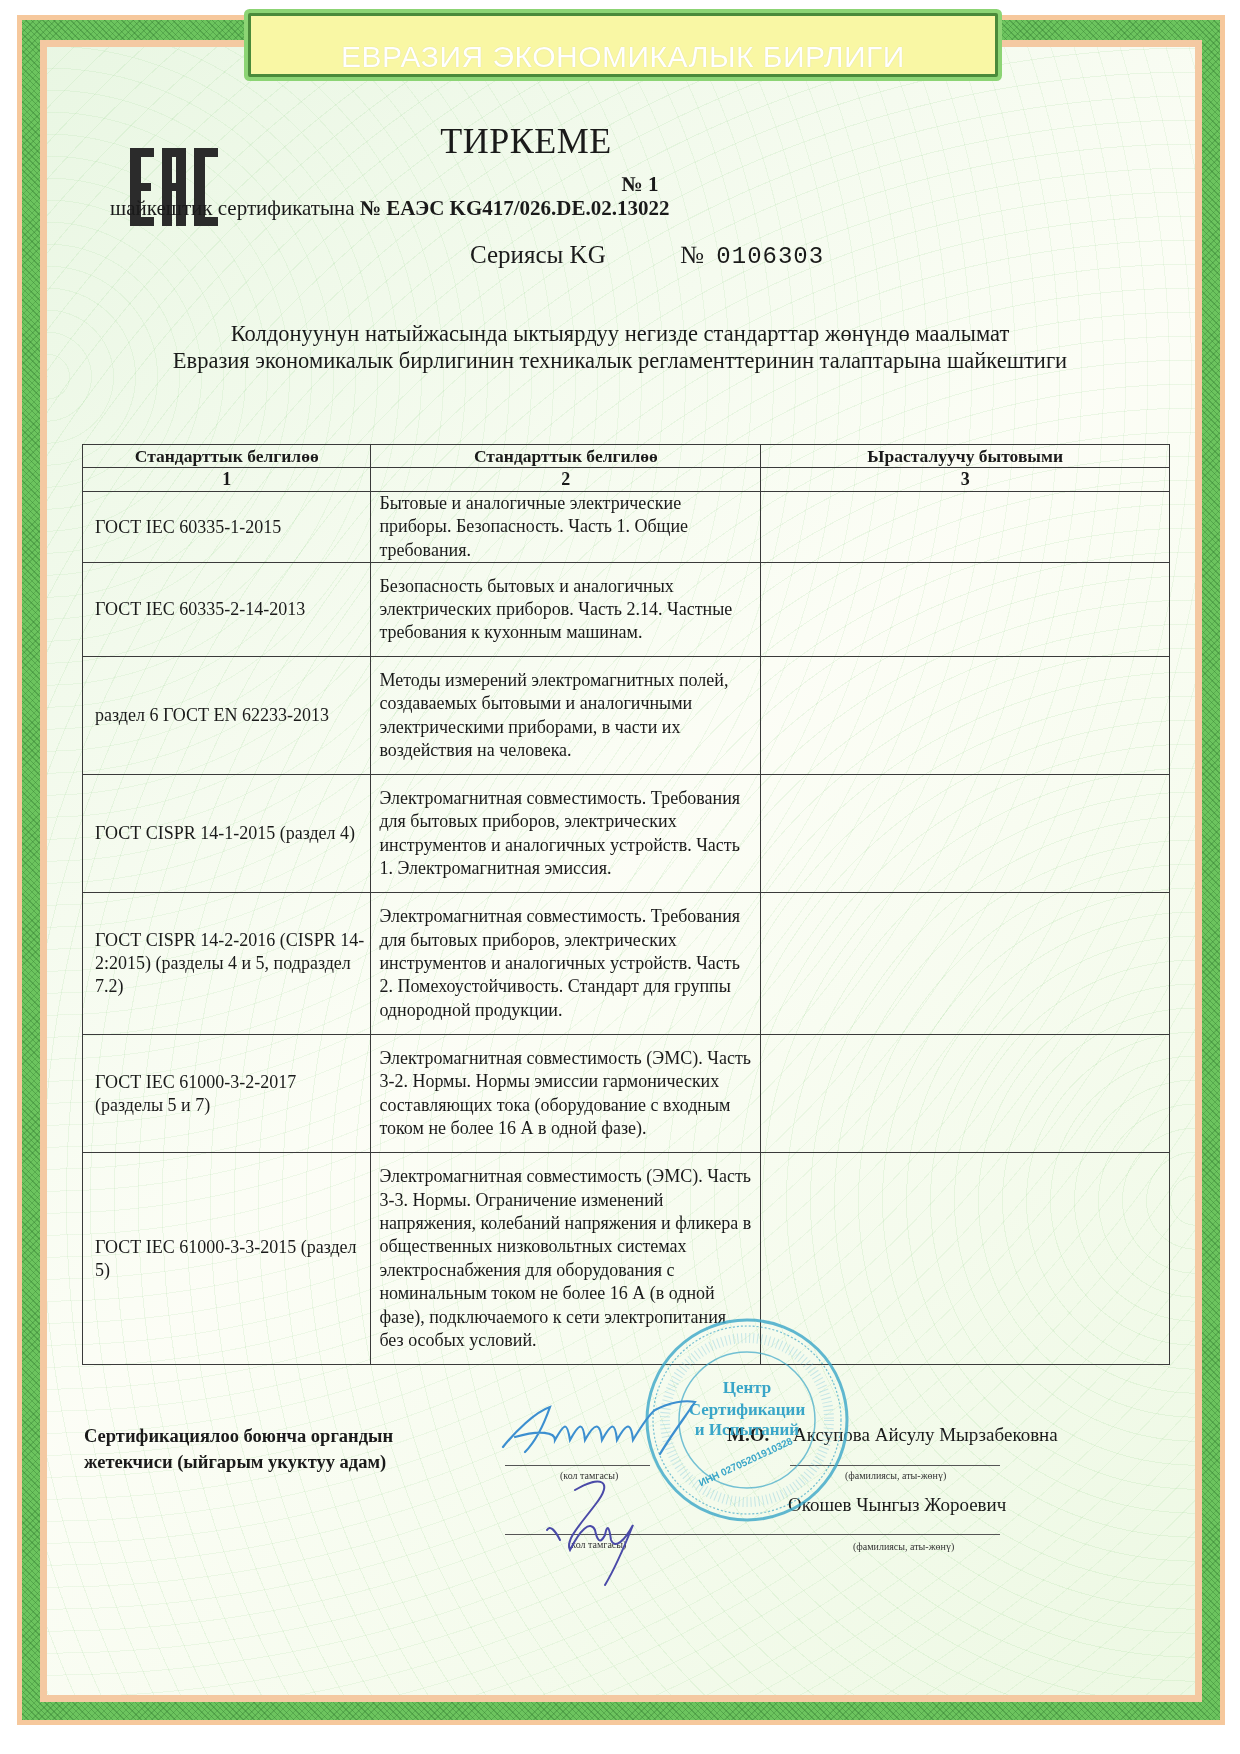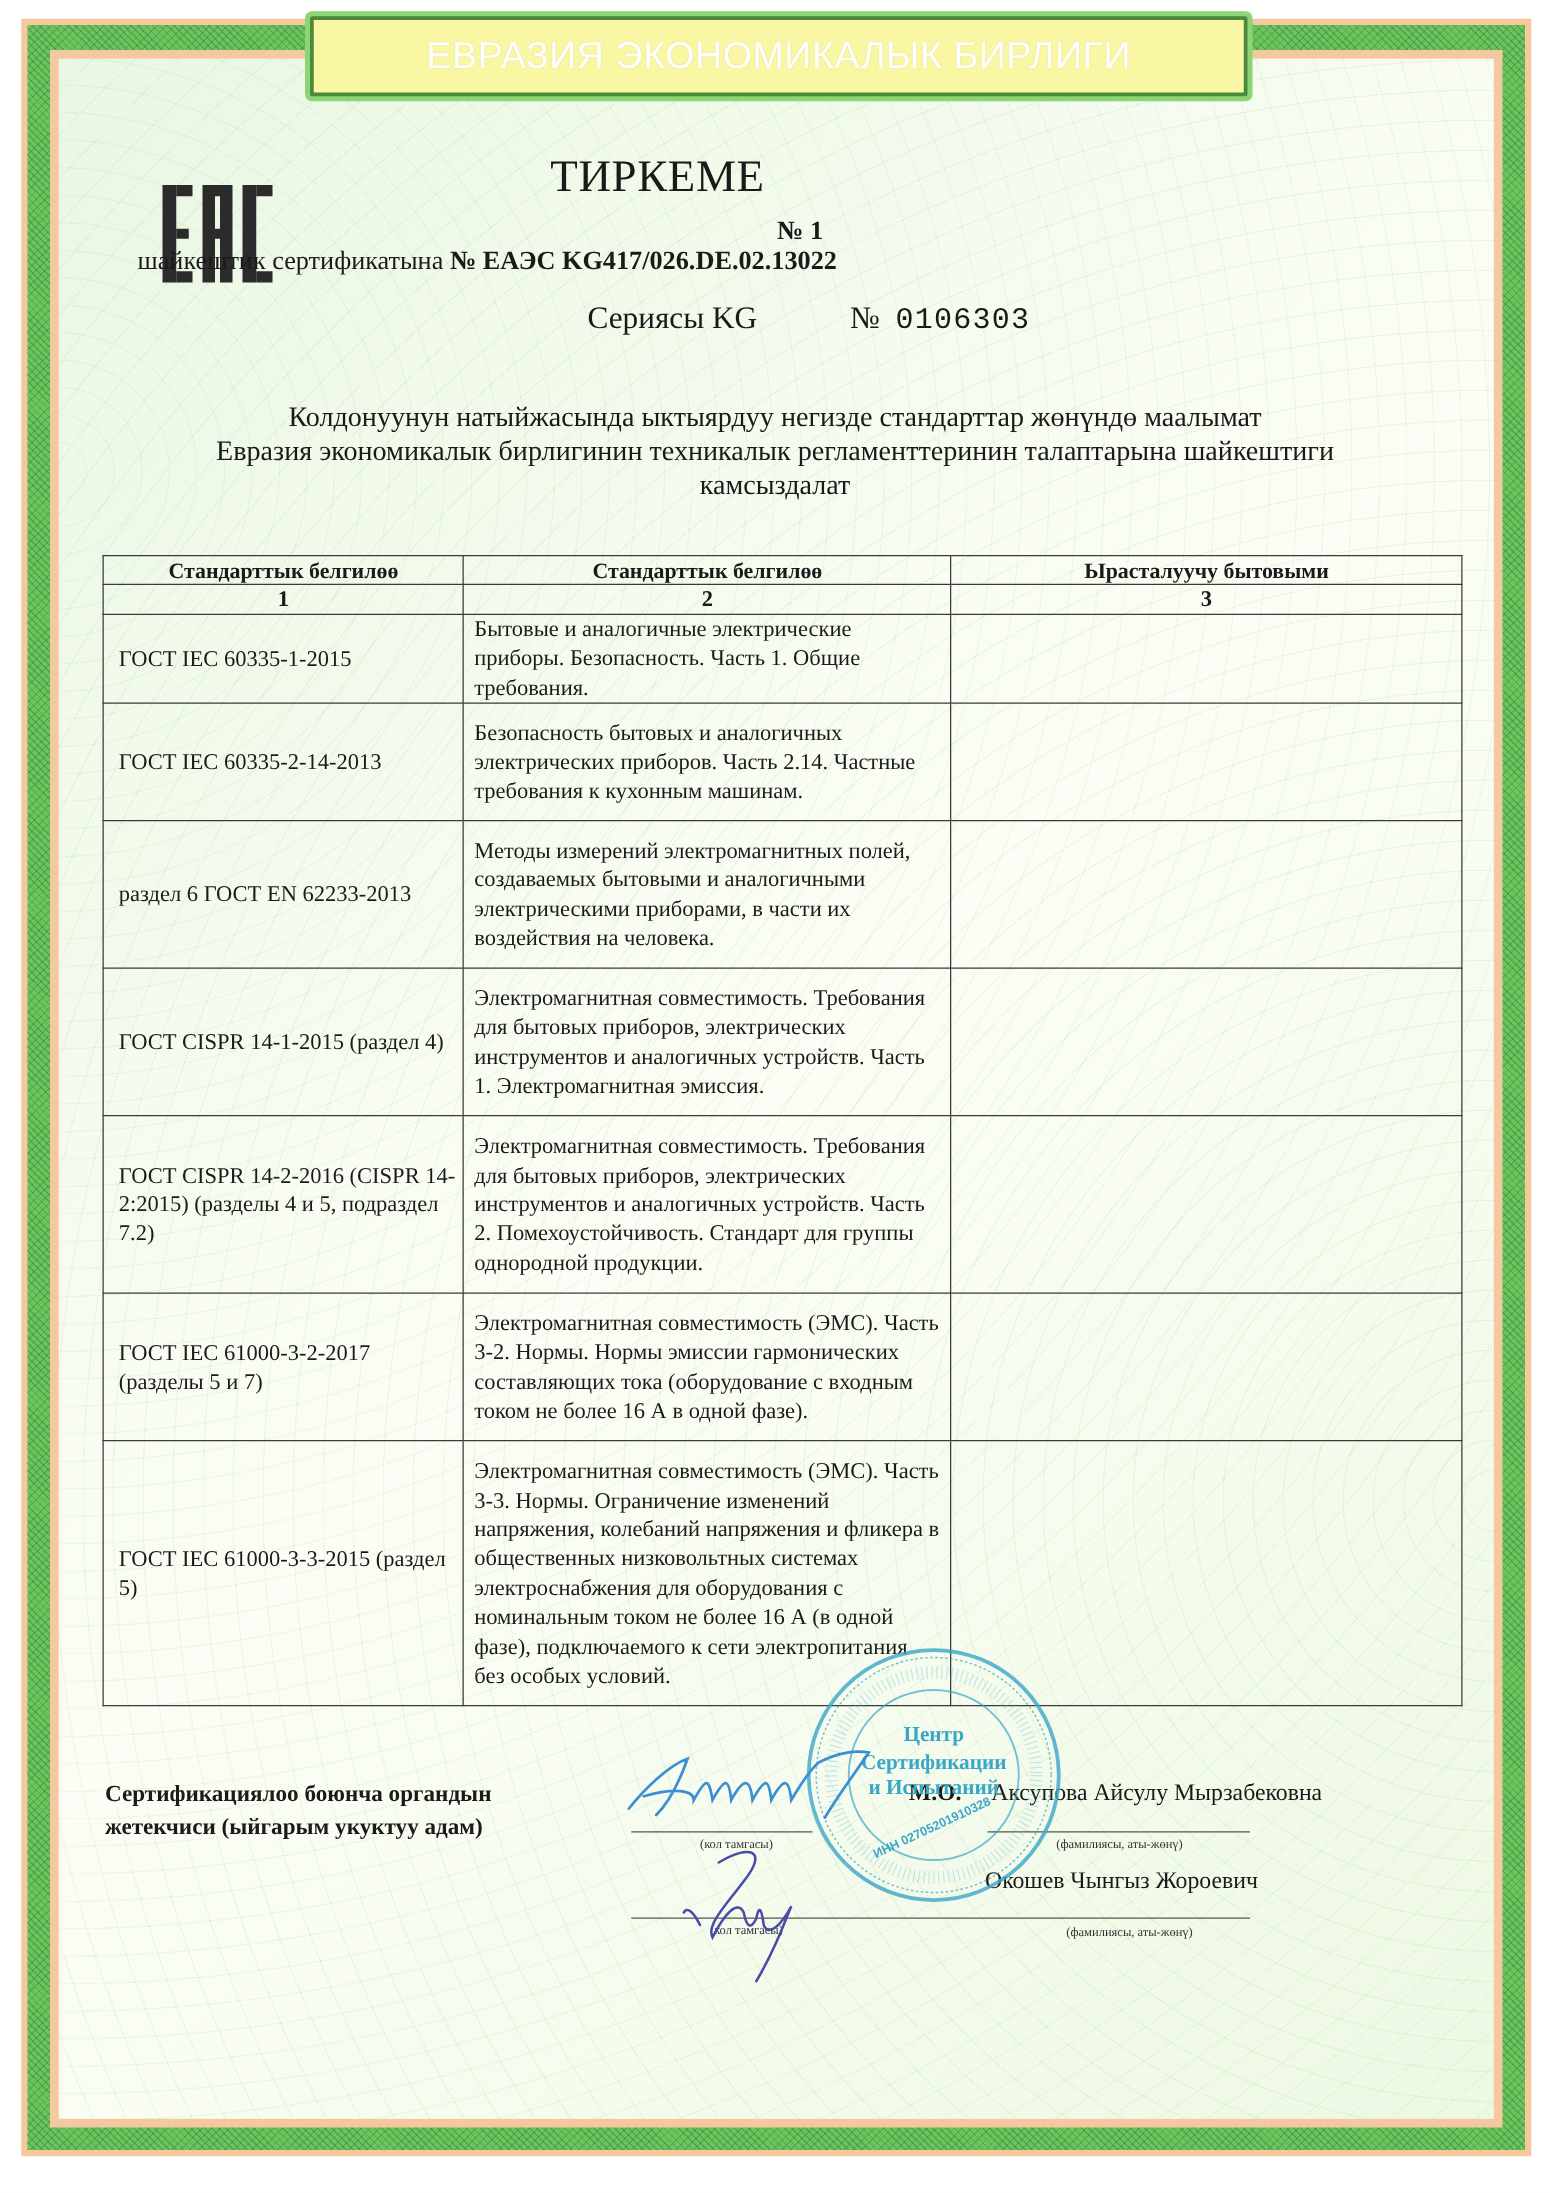--- a/index.html
+++ b/index.html
@@ -10,21 +10,21 @@
                       repeating-linear-gradient(-45deg, rgba(40,110,40,0.25) 0 1px, transparent 1px 5px); }
   .frame-inner-peach { position:absolute; left:40px; top:40px; width:1162px; height:1662px; background:#f4c9a2; }
   .paper { position:absolute; left:47px; top:47px; width:1148px; height:1648px; background:#fbfdf7;
     background-image:
       repeating-radial-gradient(circle at 0% 20%, rgba(120,200,110,0.10) 0 1px, transparent 1px 22px),
       repeating-radial-gradient(circle at 100% 70%, rgba(120,200,110,0.12) 0 1px, transparent 1px 24px),
       linear-gradient(135deg, rgba(200,235,190,0.35), rgba(255,255,240,0.2) 50%, rgba(210,240,190,0.35)); }
 
   .banner { position:absolute; left:248px; top:13px; width:744px; height:58px; background:#f9f7a4;
     border:3px solid #4a8a3a; border-radius:2px; box-shadow:0 0 0 4px #8cd474;
-    display:flex; align-items:center; justify-content:center; }
+    display:flex; align-items:flex-end; justify-content:center; }
   .banner span { font-family:"Liberation Sans", sans-serif; font-size:30px; color:#ffffff; letter-spacing:0.5px;
     text-shadow:0 0 1px #d8d48a; }
 
   .eac-logo { position:absolute; left:130px; top:148px; width:88px; height:78px; display:flex; gap:8px; }
   .eac-logo .b { position:relative; width:24px; height:78px; }
   .eac-logo .E { border-left:11px solid #2b2b2b; box-sizing:border-box; }
   .eac-logo .E::before { content:""; position:absolute; left:0; top:0; width:13px; height:9px; background:#2b2b2b; }
   .eac-logo .E::after { content:""; position:absolute; left:0; bottom:0; width:13px; height:9px; background:#2b2b2b; }
   .eac-logo .E i { position:absolute; left:0; top:35px; width:10px; height:8px; background:#2b2b2b; }
   .eac-logo .A { border-left:10px solid #2b2b2b; border-right:10px solid #2b2b2b; box-sizing:border-box; }
@@ -94,21 +94,20 @@
 </div>
 <div class="series">Сериясы KG</div>
 <div class="series-no">
   <span>№</span>&nbsp;
   <span class="num">0106303</span>
 </div>
 
 <div class="intro">
   <div>Колдонуунун натыйжасында ыктыярдуу негизде стандарттар жөнүндө маалымат</div>
   <div>Евразия экономикалык бирлигинин техникалык регламенттеринин талаптарына шайкештиги</div>
-  <div>камсыздалат</div>
 </div>
 
 <table class="std">
   <thead>
     <tr>
       <th>Стандарттык белгилөө</th>
       <th>Стандарттык белгилөө</th>
       <th>Ырасталуучу бытовыми</th>
     </tr>
   </thead>

